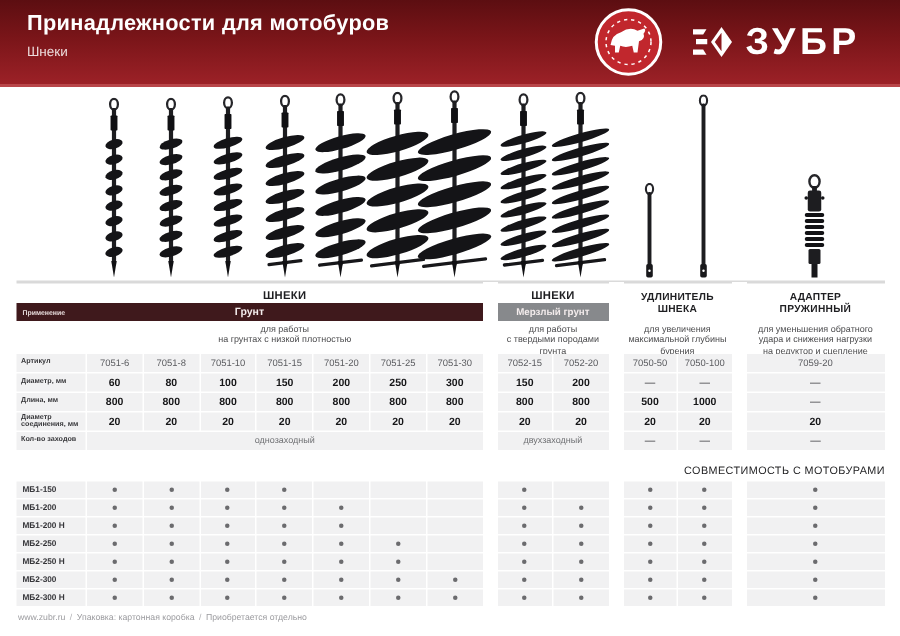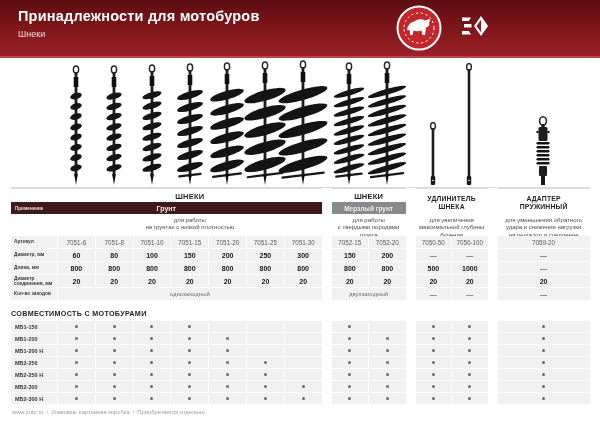--- a/index.html
+++ b/index.html
@@ -47,22 +47,22 @@
   
   .specRows{position:absolute;left:11px;top:236px;}
   .trow{display:flex;margin-bottom:1px;}
   .cell{height:12px;background:#f1f1f2;display:flex;align-items:center;justify-content:center;box-sizing:border-box;}
   .lbl{justify-content:flex-start;padding-left:3px;font-size:4.8px;font-weight:700;color:#39393c;line-height:5.4px;}
   .t-art{font-size:6.3px;color:#5a5b5f;}
   .t-val{font-size:7px;font-weight:700;color:#161618;}
   .t-dash{font-size:7px;font-weight:700;color:#6e6e72;}
   .t-starts{font-size:6px;color:#6f7073;}
 
-  .compat-title{position:absolute;left:11px;top:309px;width:579px;text-align:left;
-    font-size:7.2px;font-weight:700;color:#1d1d1f;letter-spacing:.3px;}
+  .compat-title{position:absolute;left:11px;top:309px;width:579px;text-align:right;
+    font-size:7.2px;font-weight:400;color:#1d1d1f;letter-spacing:.3px;}
   .compat{position:absolute;left:11px;top:321px;}
   .crow{display:flex;margin-bottom:1px;}
   .ccell{height:11px;background:#f1f1f2;display:flex;align-items:center;justify-content:center;box-sizing:border-box;}
   .clbl{justify-content:flex-start;padding-left:4px;font-size:5.5px;font-weight:700;color:#36363a;}
   .dot{width:3px;height:3px;border-radius:50%;background:#6b6b6e;}
 
   
   .footer{position:absolute;left:12px;top:409px;font-size:5.8px;color:#9b9b9f;}
   .footer .sep{margin:0 3px;color:#b0b0b4;}
   .footer a{color:#9b9b9f;text-decoration:none;}
@@ -87,20 +87,21 @@
     <div class="logo">
       <svg width="28" height="26" viewBox="0 0 28 26">
         <g fill="#ffffff">
           <polygon points="0,4.5 9,4.5 6.8,8 0,8"></polygon>
           <polygon points="2,11 9.5,11 9.5,14.5 2,14.5"></polygon>
           <polygon points="0,18 6.8,18 9,21.5 0,21.5"></polygon>
           <polygon points="12,13 19,3 26,13 19,23"></polygon>
         </g>
         <polygon points="14.5,13 19,6.8 19,19.2" fill="#8a181d"></polygon>
       </svg>
+      <span class="logo-text">ЗУБР</span>
     </div>
   </div>
 
   <div class="gallery">
       <div class="gcell cL mr"></div>
       <div class="gcell c1 mr">
         <div class="gprod"><svg width="13" height="121" viewBox="0 0 13 121">
             <ellipse cx="6.5" cy="4.5" rx="2.6" ry="3.6" fill="none" stroke="#26262a" stroke-width="1.5"></ellipse>
             <rect x="5.1" y="7" width="2.8" height="105" rx="1" fill="#1d1d20"></rect>
             <rect x="4.2" y="12" width="4.6" height="10" rx="0.5" fill="#101013"></rect>

